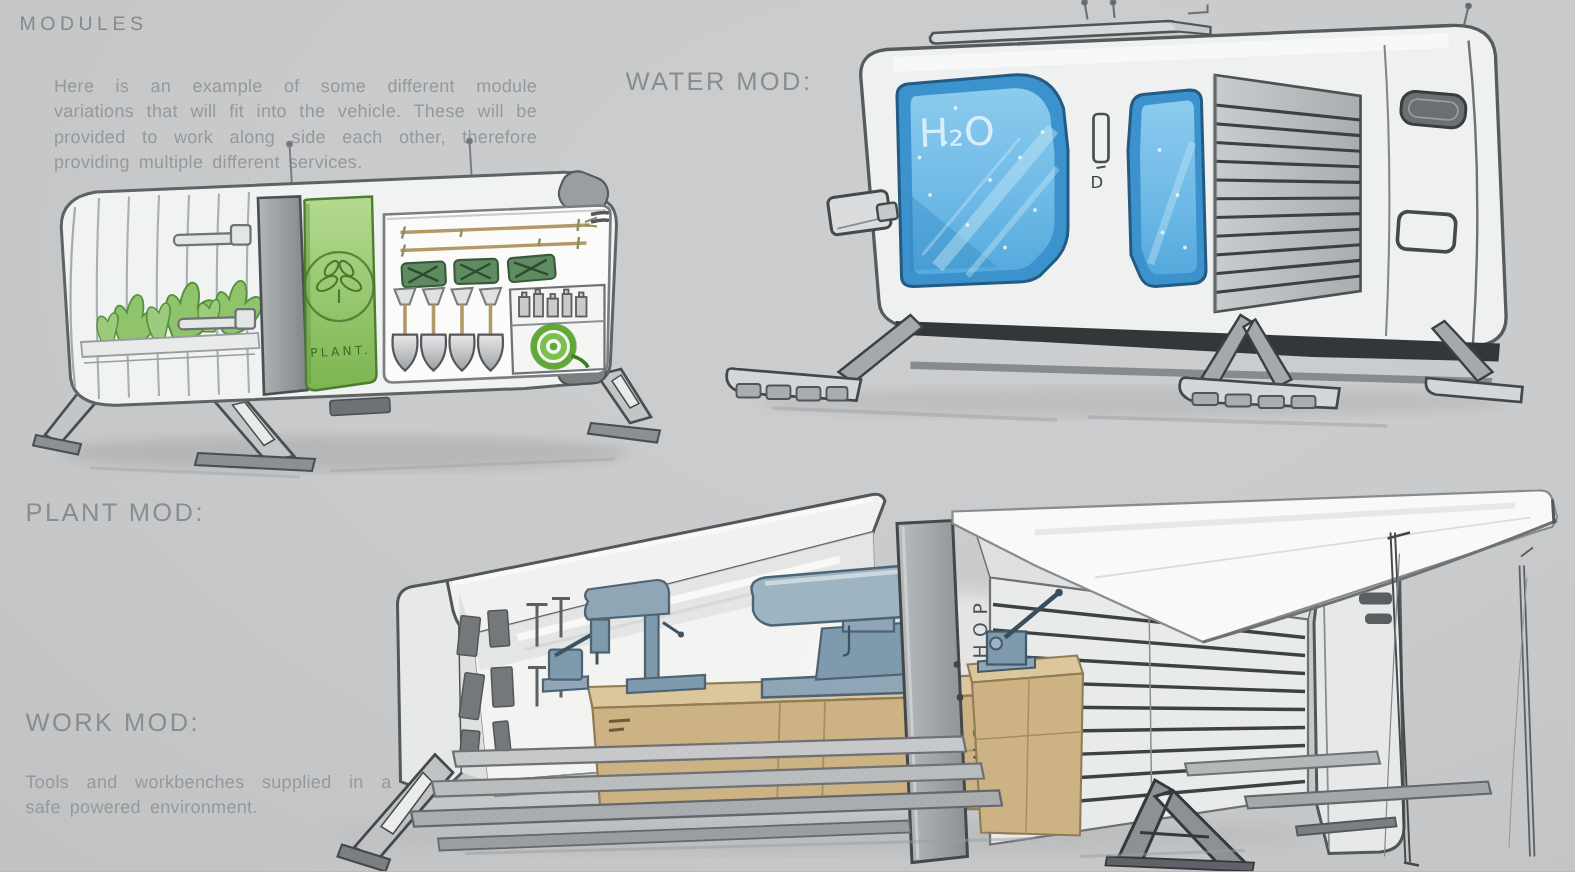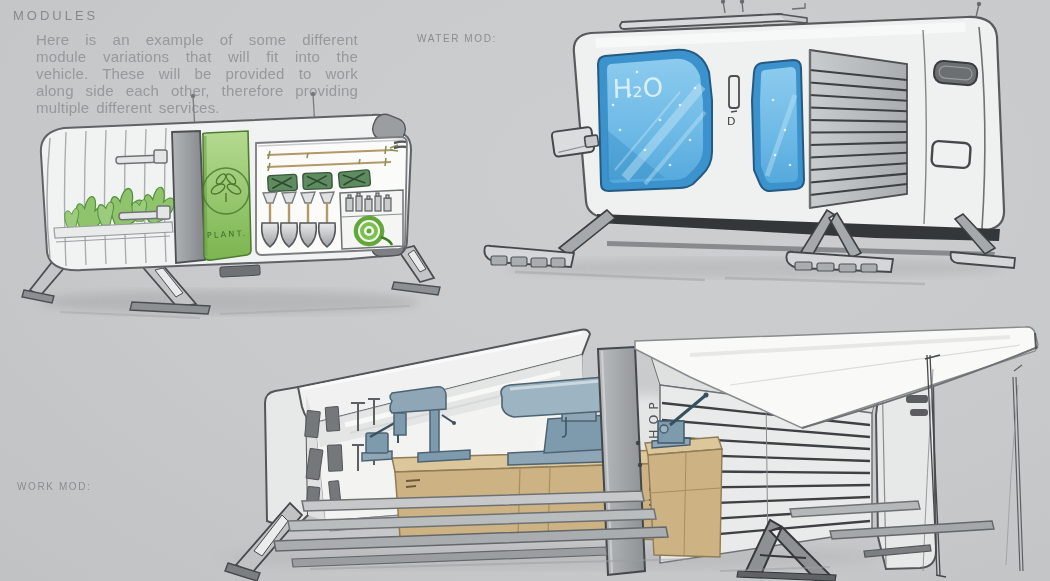--- a/index.html
+++ b/index.html
@@ -3,42 +3,44 @@
 <meta charset="utf-8">
 <style>
   html,body{margin:0;padding:0;background:#b7b8b9;}
   .sheet{
     position:relative;width:1050px;height:581px;overflow:hidden;
     background:radial-gradient(ellipse at 62% 30%, #cdcecf 0%, #c9cacb 50%, #c1c2c3 100%);
     font-family:"Liberation Sans", sans-serif;
   }
   .abs{position:absolute;}
   .h{color:#86898b;font-size:13px;letter-spacing:3px;font-weight:400;}
-  .lbl{color:#8a8d8f;font-size:10px;letter-spacing:1.6px;font-weight:400;}
-  .b{color:#96999b;font-size:15px;line-height:17px;letter-spacing:.2px;word-spacing:2.5px;text-align:justify;margin-top:3px;}
+  .lbl{color:#8a8d8f;font-size:17px;letter-spacing:1.6px;font-weight:400;margin-top:12px;}
+  .b{color:#96999b;font-size:12px;line-height:17px;letter-spacing:.2px;word-spacing:2.5px;text-align:justify;margin-top:21px;}
   svg{display:block;}
   svg text{font-family:"DejaVu Sans", sans-serif;}
 </style>
 </head>
 <body>
 
 <div class="sheet">
 
   <div class="abs h" style="left:13px;top:8px;">MODULES</div>
   <div class="abs b" style="left:36px;top:28px;width:322px;">Here is an example of some different module variations that will fit into the vehicle. These will be provided to work along side each other, therefore providing multiple different services.</div>
 
   <div class="abs" style="left:417px;top:33px;width:158px;">
     <div class="lbl">WATER MOD:</div>
   </div>
 
   <div class="abs" style="left:17px;top:320px;width:264px;">
-  </div>
-
-  <div class="abs" style="left:17px;top:481px;width:244px;">
+    <div class="lbl">PLANT MOD:</div>
+  </div>
+
+  <div class="abs" style="left:17px;top:460px;width:244px;">
     <div class="lbl">WORK MOD:</div>
+    <div class="b">Tools and workbenches supplied in a safe powered environment.</div>
   </div>
 
   <div class="abs" style="left:20px;top:90px;">
   <svg width="425" height="235" viewBox="0 0 425 235">
     <defs>
       <linearGradient id="p-door" x1="0" y1="0" x2="0" y2="1">
         <stop offset="0" stop-color="#b4da90"></stop>
             <stop offset="1" stop-color="#7cb550"></stop>
       </linearGradient>
       <linearGradient id="p-pillar" x1="0" y1="0" x2="1" y2="0">

